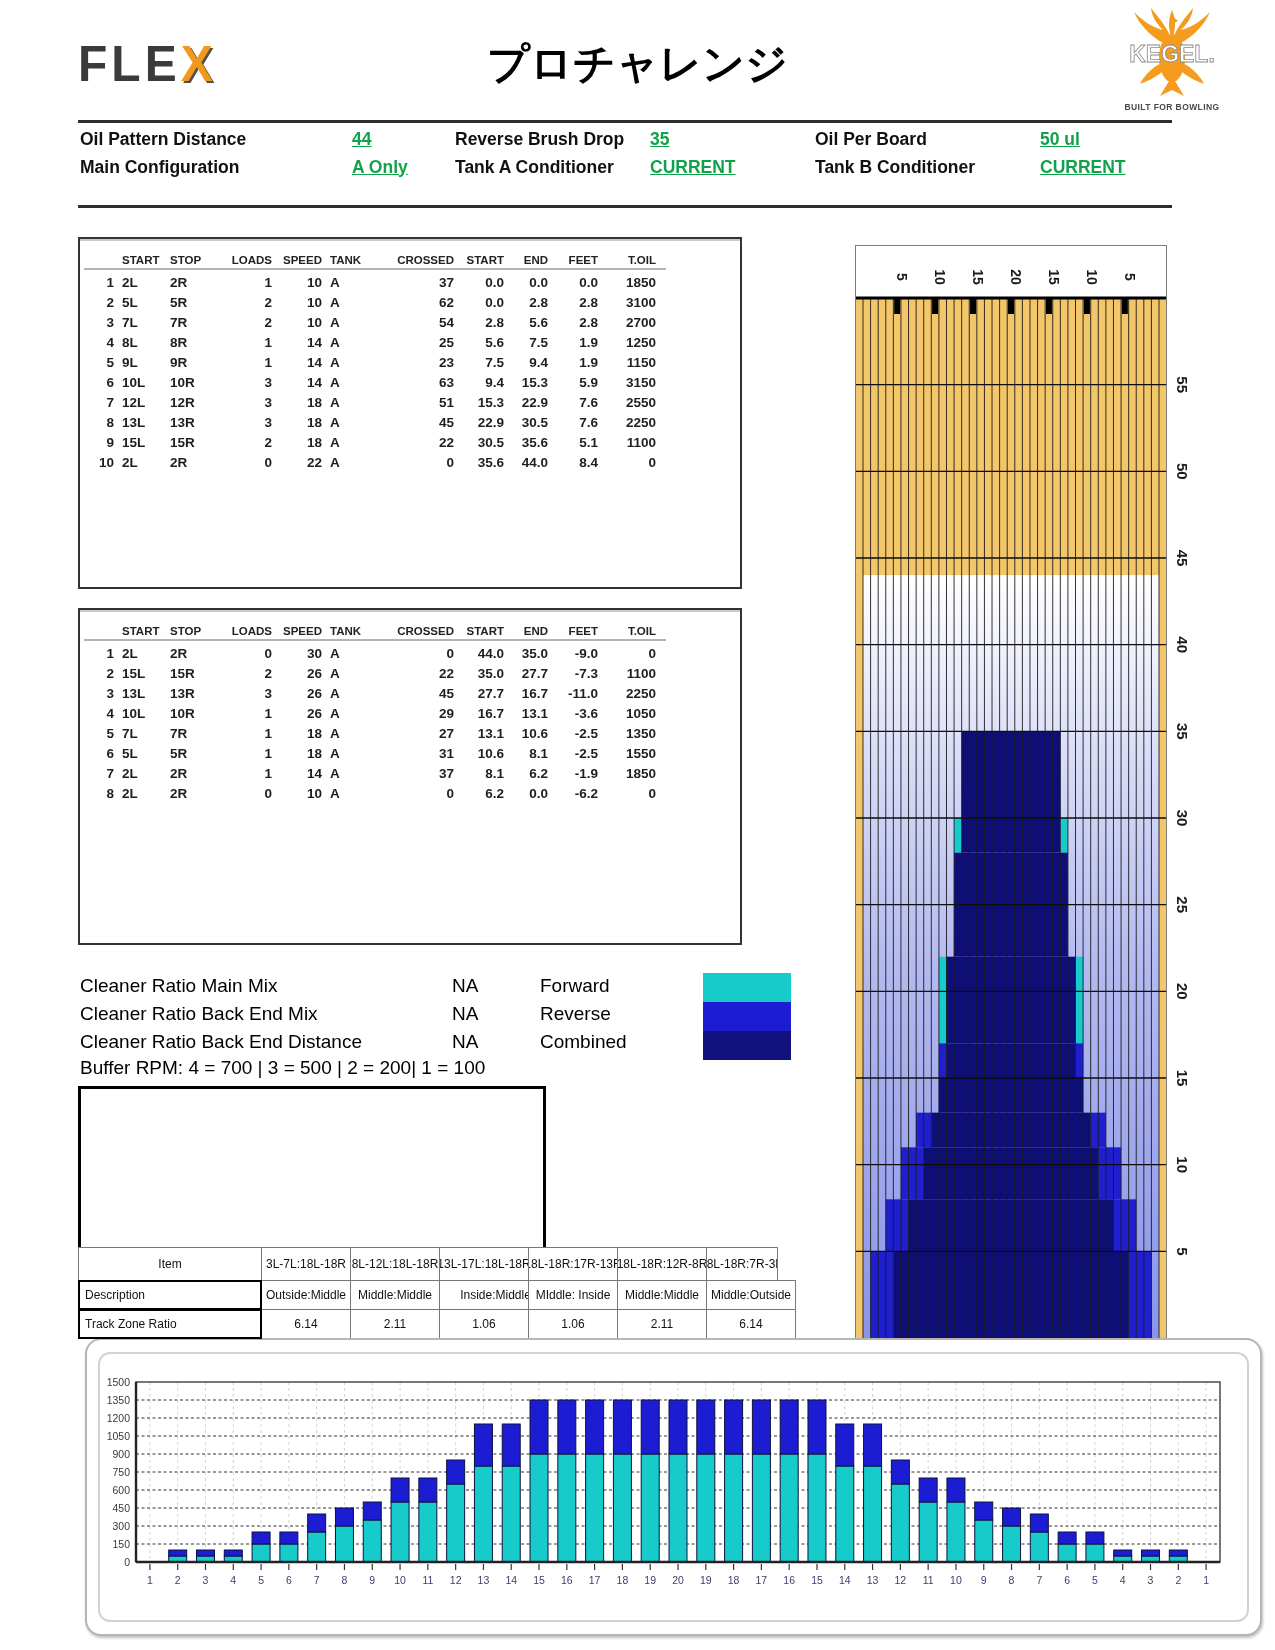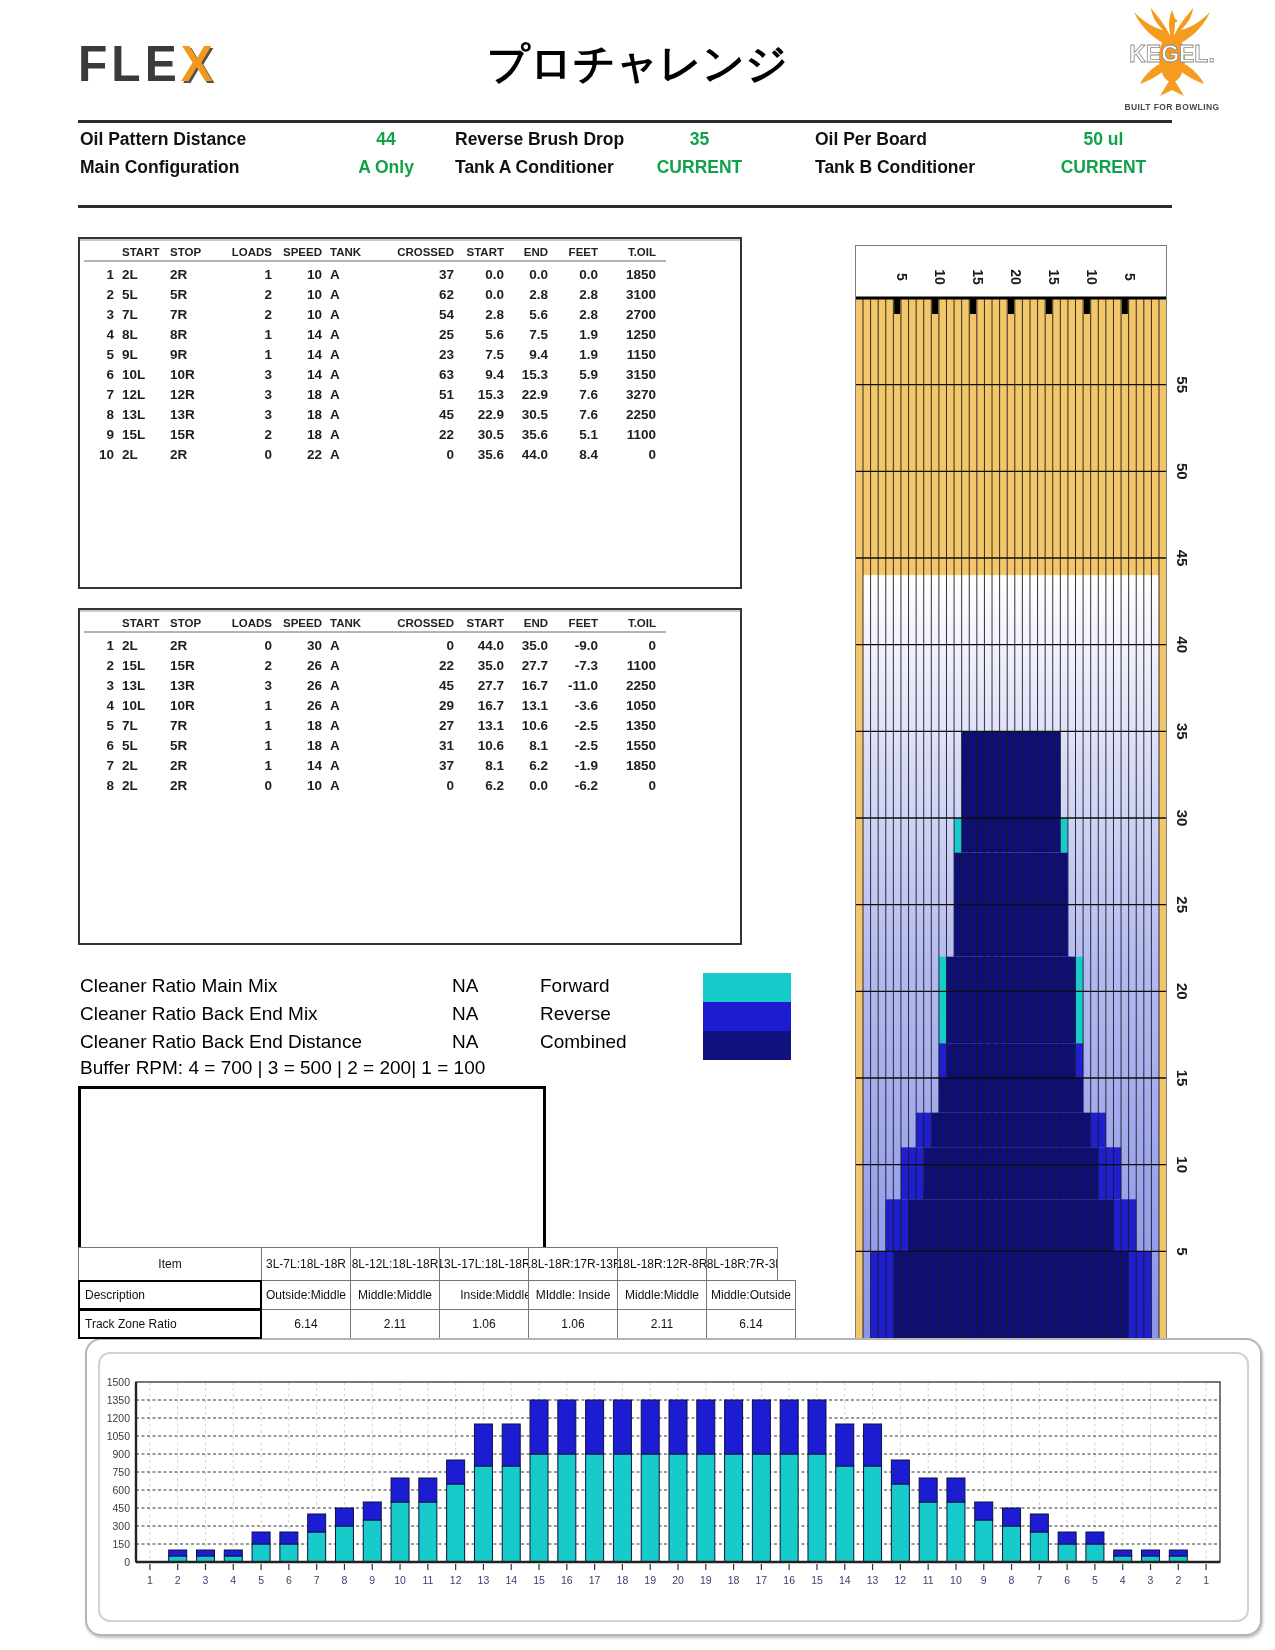--- a/index.html
+++ b/index.html
@@ -11,28 +11,28 @@
              transform:scaleY(1.05);color:#3b3b3b;}
   #flex-logo .fx{color:#F2991D;text-shadow:2px 2px 0 #55504a;}
   #pattern-title{left:0;right:0;top:36px;text-align:center;font-size:42px;font-weight:600;color:#000;}
   #kegel-logo{left:1122px;top:6px;width:100px;text-align:center;}
   #kegel-tagline{font-size:8.5px;font-weight:bold;color:#4a4a4a;letter-spacing:.4px;margin-top:-4px;}
   .hrule{left:78px;width:1094px;height:3px;background:#2d2d2d;}
   
   #summary-grid{left:80px;top:125px;width:1094px;}
   .sum-row{display:flex;height:28px;align-items:center;font-size:17.5px;font-weight:bold;color:#111;}
   .sc{white-space:nowrap;overflow:hidden;}
-  .sc.val{text-align:center;}
+  .sc.val{text-align:left;text-decoration:underline;}
   
   .load-box{left:78px;width:660px;border:2px solid #333;background:#fff;
             box-shadow:inset 0 2px 0 rgba(160,160,160,.55);}
   #forward-box{top:237px;height:348px;}
   #reverse-box{top:608px;height:333px;}
   .lt-head,.lt-row{display:flex;padding-left:8px;font-weight:bold;color:#1e1e1e;}
-  .lt-head{font-size:11.5px;margin-top:7px;color:#222;}
+  .lt-head{font-size:11.5px;margin-top:15px;color:#222;}
   .lt-row{font-size:13.5px;height:20px;line-height:20px;}
   .lt-sep{height:2px;background:#b4b4b4;margin:2px 0 3px 4px;width:582px;}
   .ltc{white-space:nowrap;}
   .ltc.r{text-align:right;padding-right:4px;box-sizing:border-box;}
   .ltc.l{text-align:left;padding-left:4px;box-sizing:border-box;}
   
   .clean-row{left:80px;height:28px;font-size:19px;color:#000;}
   .clean-label{position:absolute;left:0;top:0;}
   .clean-val{position:absolute;left:372px;top:0;}
   .legend-label{position:absolute;left:460px;top:0;}
@@ -204,21 +204,21 @@
         <div class="ltc r" style="width: 30px;">7</div>
         <div class="ltc l" style="width: 48px;">12L</div>
         <div class="ltc l" style="width: 60px;">12R</div>
         <div class="ltc r" style="width: 50px;">3</div>
         <div class="ltc r" style="width: 50px;">18</div>
         <div class="ltc l" style="width: 50px;">A</div>
         <div class="ltc r" style="width: 82px;">51</div>
         <div class="ltc r" style="width: 50px;">15.3</div>
         <div class="ltc r" style="width: 44px;">22.9</div>
         <div class="ltc r" style="width: 50px;">7.6</div>
-        <div class="ltc r" style="width: 58px;">3270</div>
+        <div class="ltc r" style="width: 58px;">2550</div>
       </div>
       <div class="lt-row">
         <div class="ltc r" style="width: 30px;">8</div>
         <div class="ltc l" style="width: 48px;">13L</div>
         <div class="ltc l" style="width: 60px;">13R</div>
         <div class="ltc r" style="width: 50px;">3</div>
         <div class="ltc r" style="width: 50px;">18</div>
         <div class="ltc l" style="width: 50px;">A</div>
         <div class="ltc r" style="width: 82px;">45</div>
         <div class="ltc r" style="width: 50px;">22.9</div>

